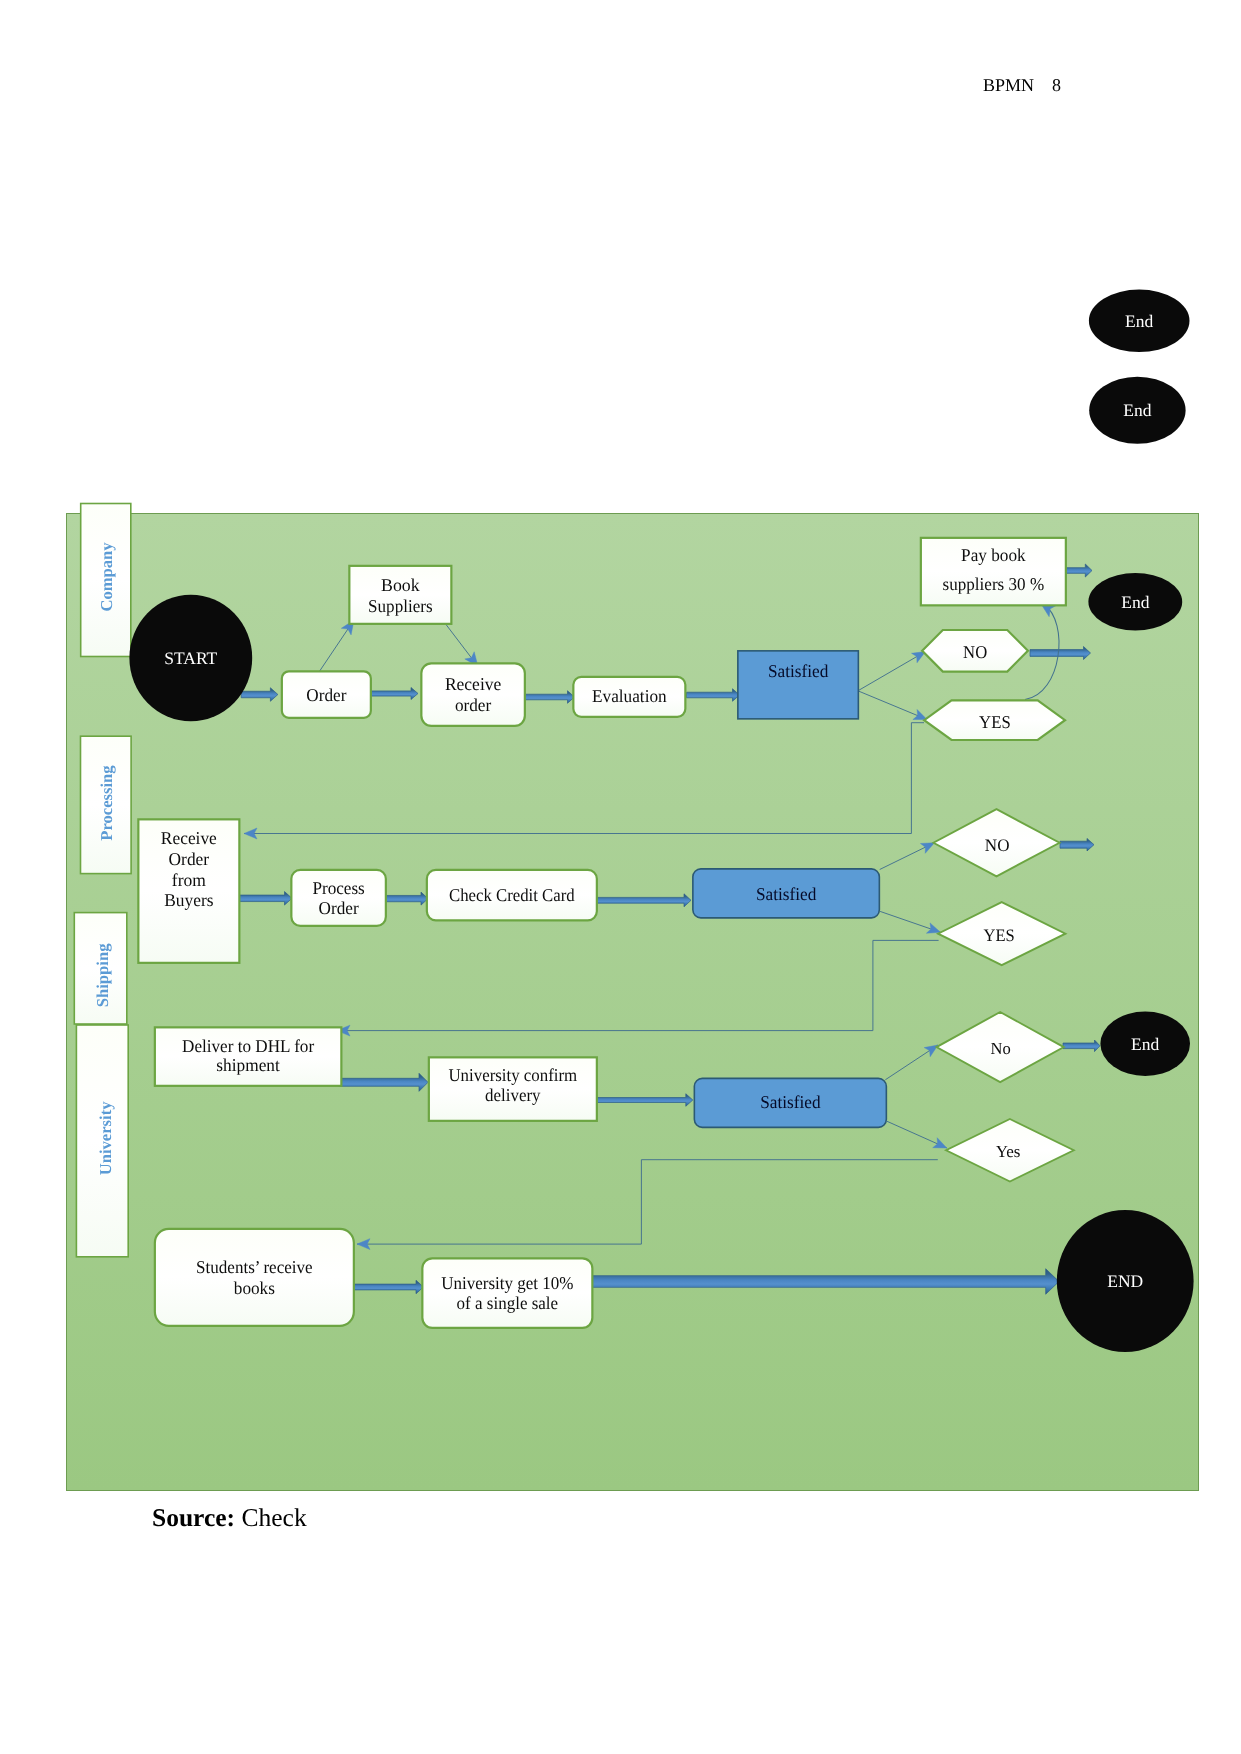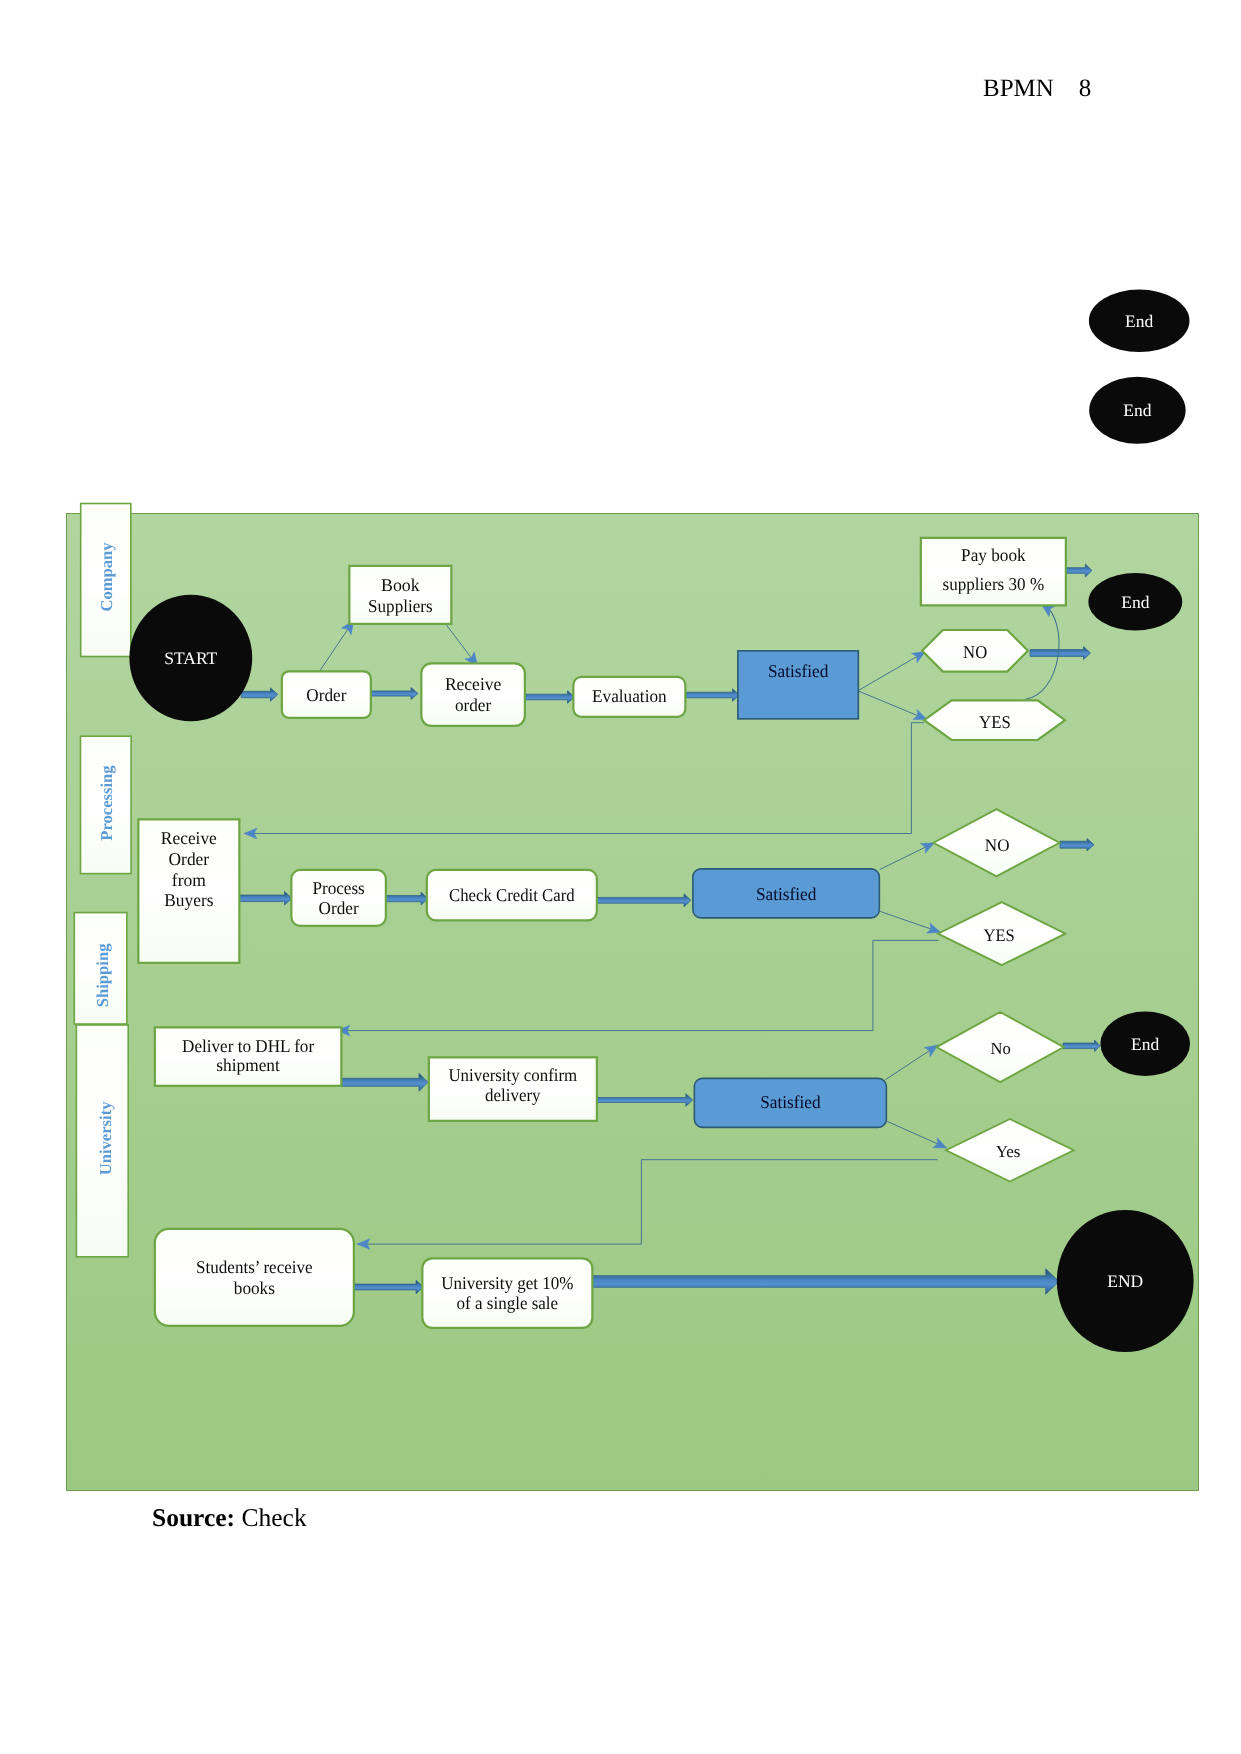--- a/index.html
+++ b/index.html
@@ -2,21 +2,21 @@
 <html><head>
 <meta charset="utf-8">
 <title>BPMN 8</title>
 <style>
   html,body{margin:0;padding:0;}
   body{width:1241px;height:1754px;background:#ffffff;
        font-family:"Liberation Serif",serif;color:#000;
        overflow:hidden;position:relative;
        -webkit-font-smoothing:antialiased;text-rendering:geometricPrecision;}
   .page{position:absolute;left:0;top:0;width:1241px;height:1754px;}
-  #title{position:absolute;left:983px;top:75px;font-size:25px;white-space:pre;}
+  #title{position:absolute;left:983px;top:75px;font-size:18px;white-space:pre;}
   #src{position:absolute;left:152px;top:1503px;font-size:25.5px;}
   #src b{font-weight:bold;}
   #diagram{position:absolute;left:0;top:0;width:1241px;height:1754px;}
   svg{display:block;overflow:visible;}
   text{font-family:"Liberation Serif",serif;}
 </style>
 </head>
 <body>
 
 <div class="page">

